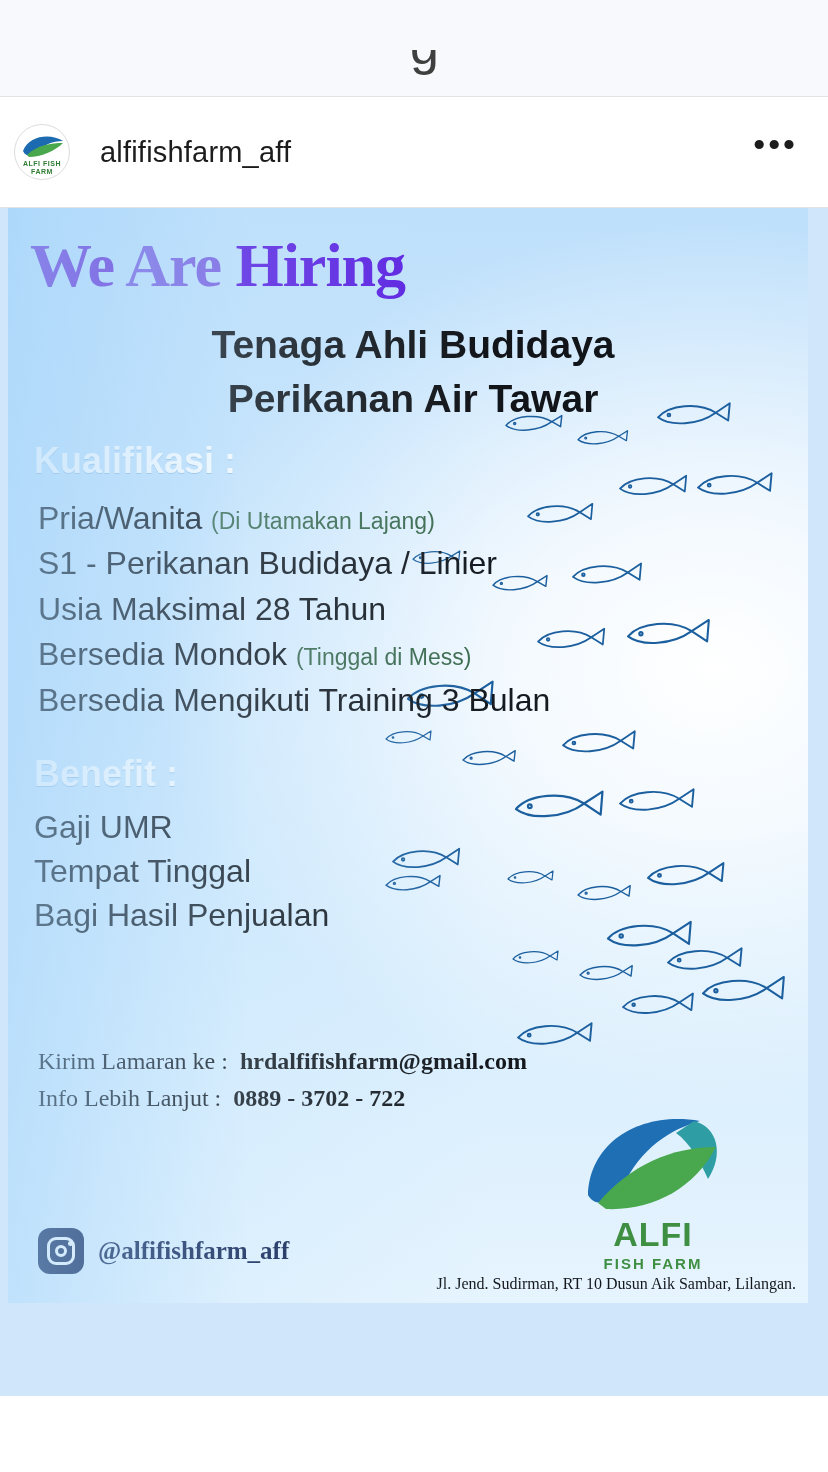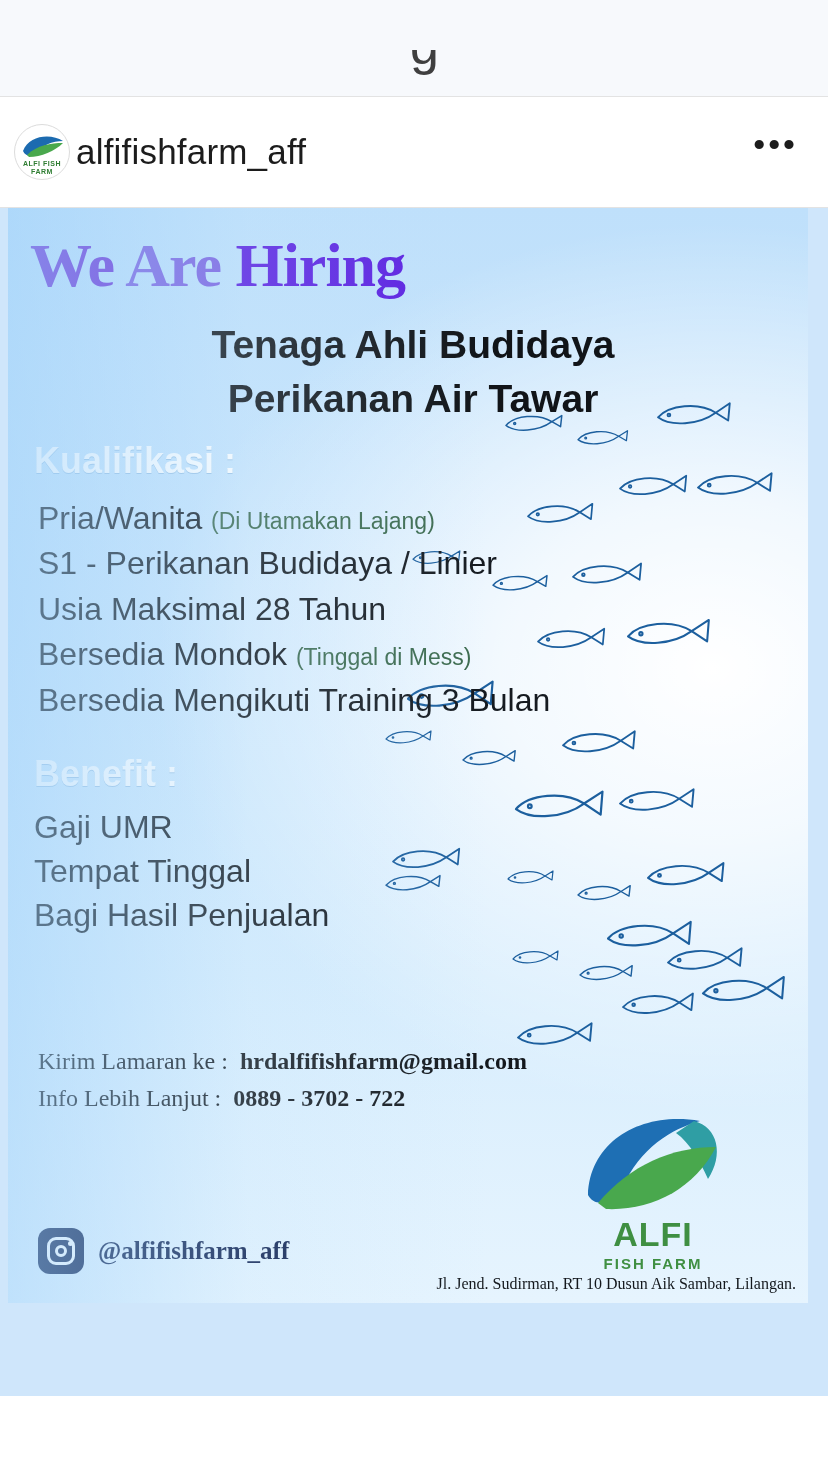--- a/index.html
+++ b/index.html
@@ -44,22 +44,22 @@
   }
   .avatar .av-wave {
     position:absolute; left:6px; top:6px; width:44px; height:28px;
   }
   .avatar .av-text {
     position:absolute; left:0; bottom:4px; width:100%;
     text-align:center; font-size:7px; font-weight:bold;
     color:#2f7d32; letter-spacing:.5px; line-height:1.05;
   }
   .username {
-    margin-left:6px;
-    font-size:35px; color:#1c1c1c; font-weight:400;
+    margin-left:30px;
+    font-size:29px; color:#1c1c1c; font-weight:400;
     letter-spacing:.2px;
   }
   .more-dots {
     margin-left:auto; margin-right:30px;
     font-size:34px; letter-spacing:3px; color:#1c1c1c;
     line-height:10px; padding-bottom:16px;
   }
 
   
   .poster-wrap {

